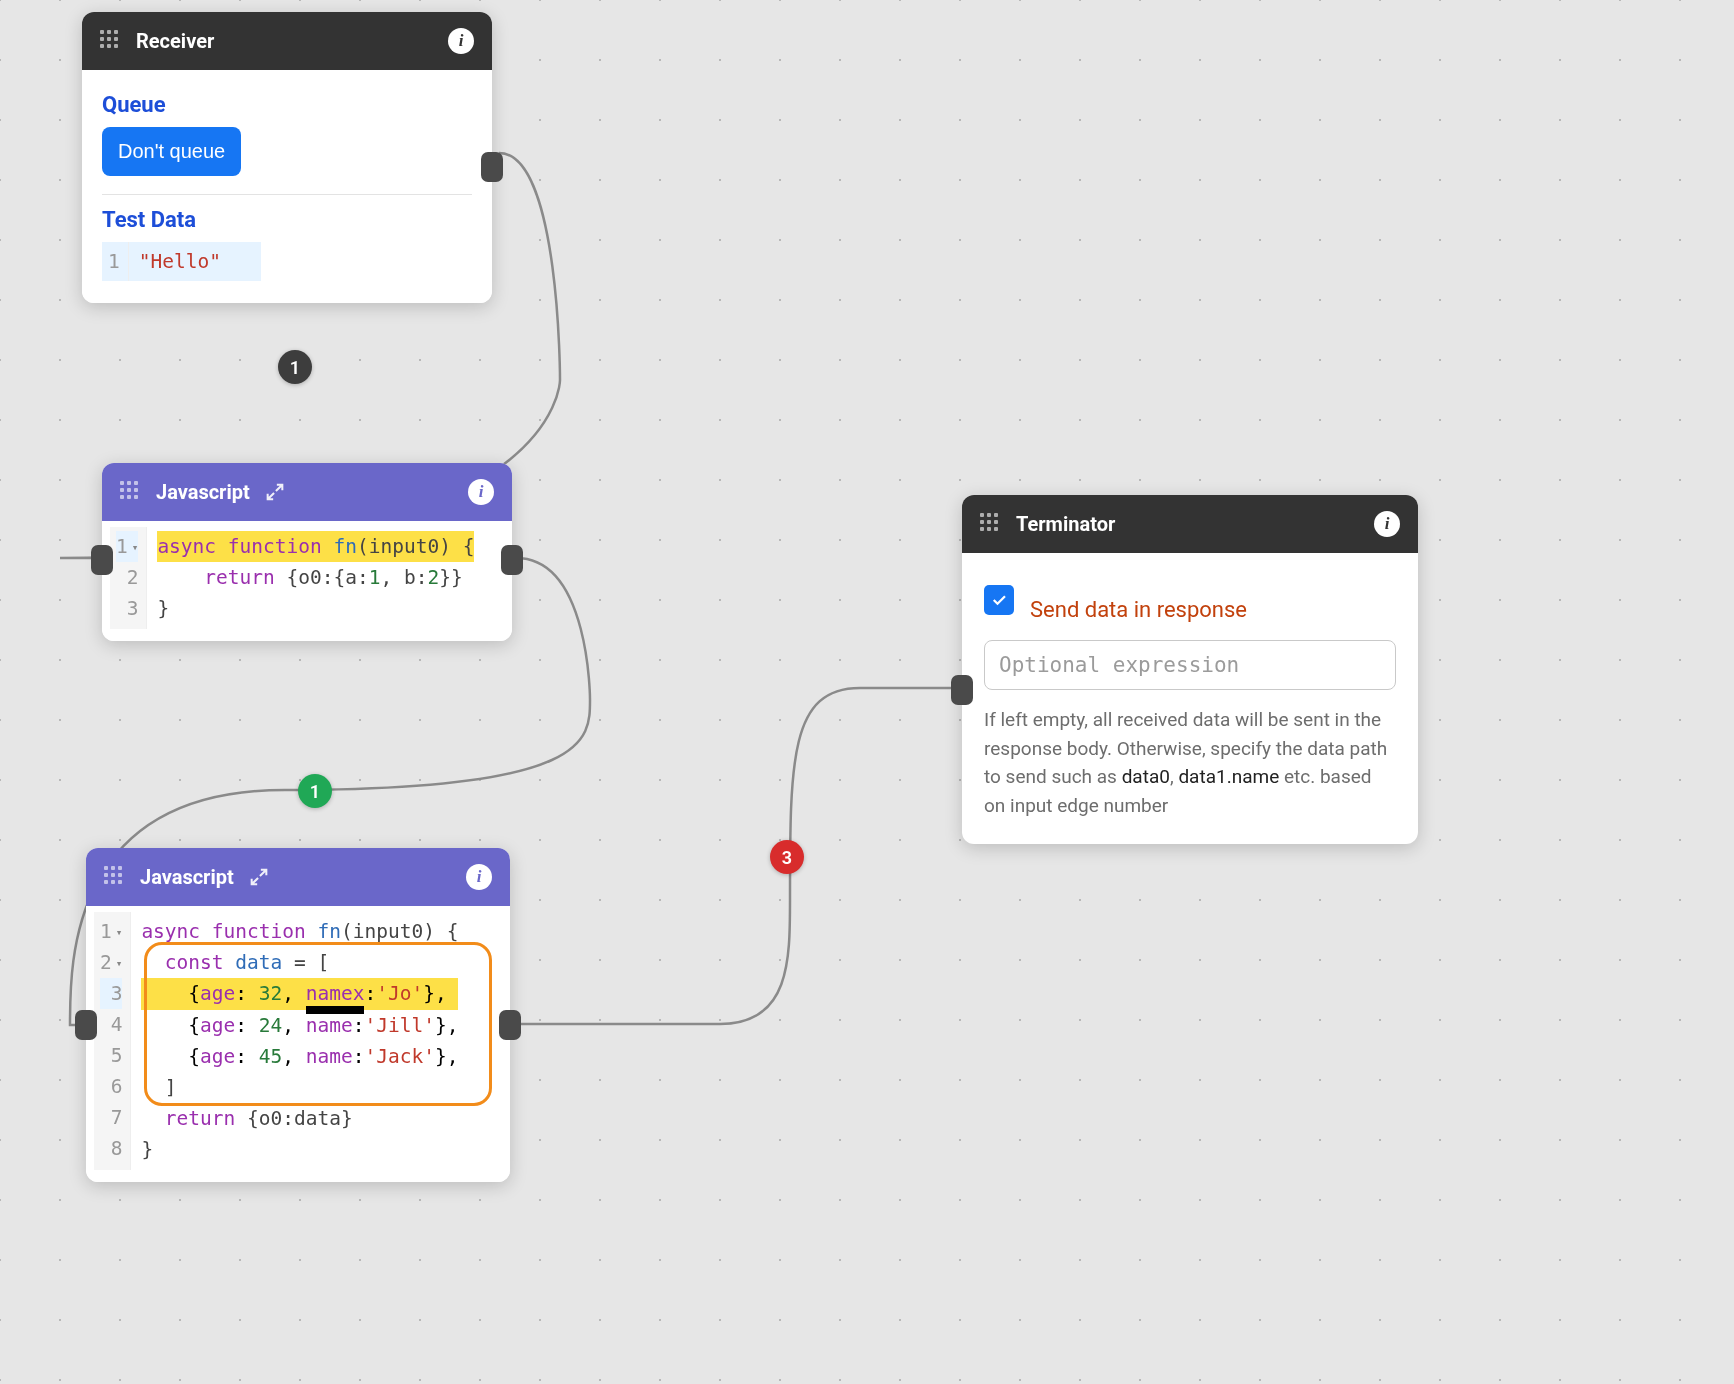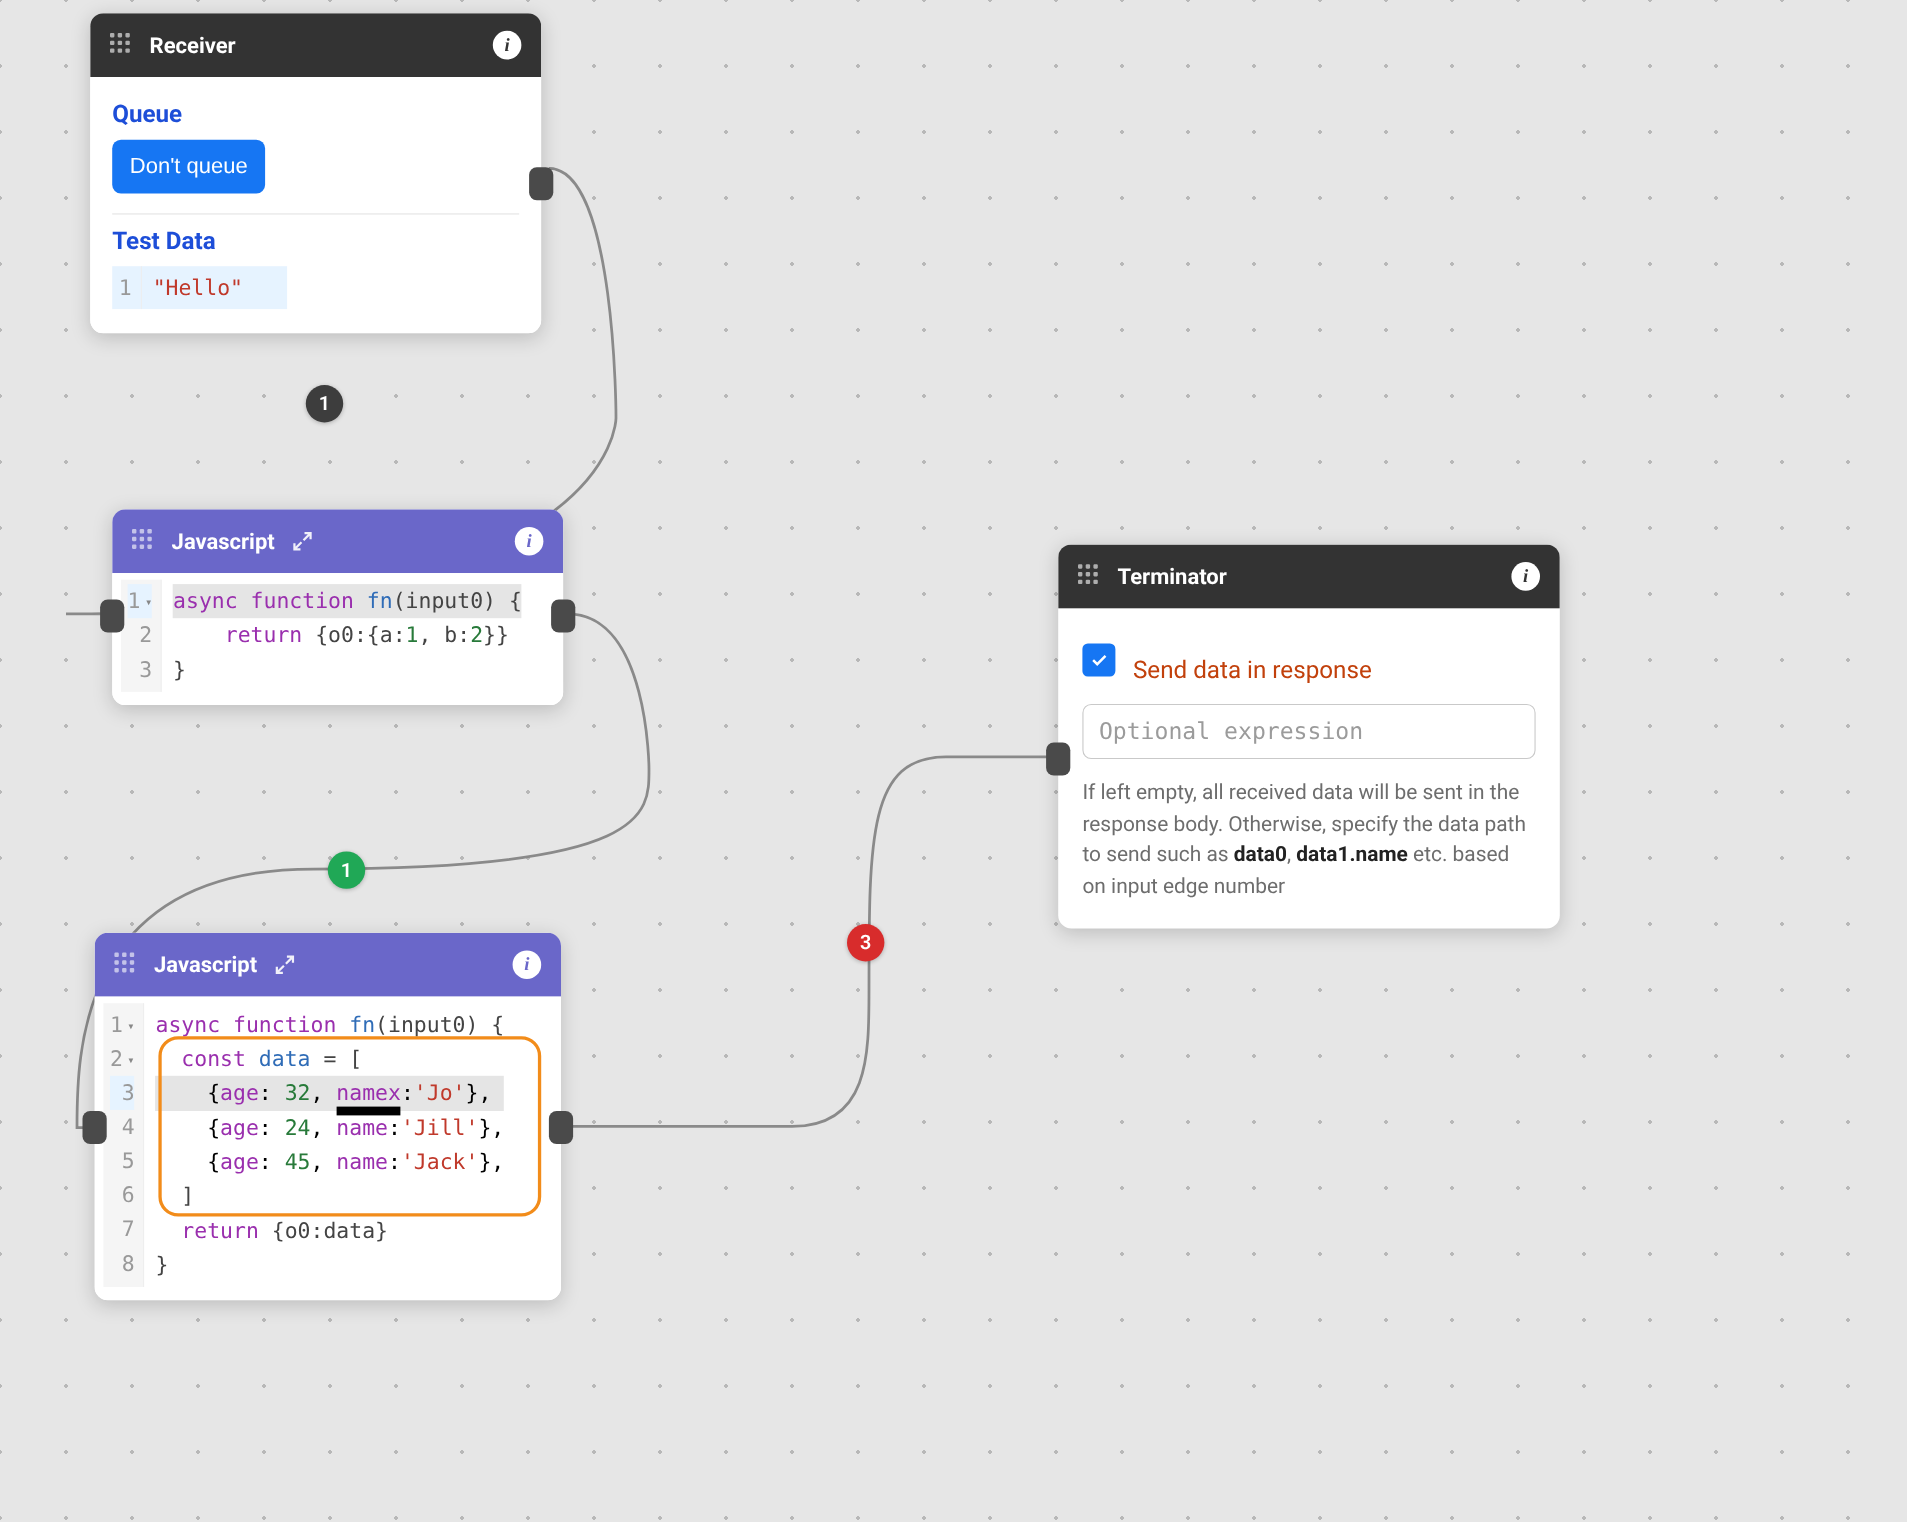--- a/index.html
+++ b/index.html
@@ -65,21 +65,21 @@
   .gutter .ln { display:flex; align-items:center; justify-content:flex-end; height:31px; }
   .gutter .fold { font-size:11px; color:#888; margin-left:4px; transform:translateY(1px); }
   .code { padding:4px 6px 4px 10px; white-space:pre; }
   .tok-kw  { color:#9a2fae; }
   .tok-fn  { color:#2f6cb7; }
   .tok-var { color:#2f6cb7; }
   .tok-prop{ color:#9a2fae; }
   .tok-num { color:#287a3a; }
   .tok-str { color:#c0392b; }
   .tok-punc{ color:#444; }
-  .line-hl { background:#e5e5e5; display:inline-block; width:100%; }
+  .line-hl { background:#fde047; display:inline-block; width:100%; }
 
   .testdata-hl .gutter { background:#e6f3ff; }
   .testdata-hl .code  { background:#e6f3ff; padding-right:40px; }
 
   .code-annot {
     position:absolute;
     border:3px solid #f28c1a;
     border-radius:18px;
     pointer-events:none;
   }
@@ -95,21 +95,21 @@
   .checkbox svg { width:18px; height:18px; stroke:#fff; stroke-width:3; fill:none; }
   .check-label { font-size:22px; color:#c2410c;margin-top:20px; }
   .term-input {
     width:100%; border:1px solid #c9c9c9; border-radius:8px;
     padding:12px 14px; font-size:21px;
     font-family: ui-monospace, Menlo, Consolas, monospace;
     color:#333;
   }
   .term-input::placeholder { color:#9b9b9b; }
   .term-help { font-size:19px; color:#6d6d6d; line-height:1.5; margin-top:16px; }
-  .term-help b { color:#222; font-weight:700; }
+  .term-help b { color:#222; font-weight:400; }
 
   
   .port {
     position:absolute; width:22px; height:30px;
     background:#4a4a4a; border-radius:7px;
   }
   .port.out { right:-11px; }
   .port.in  { left:-11px; }
 
   .edge-badge {

